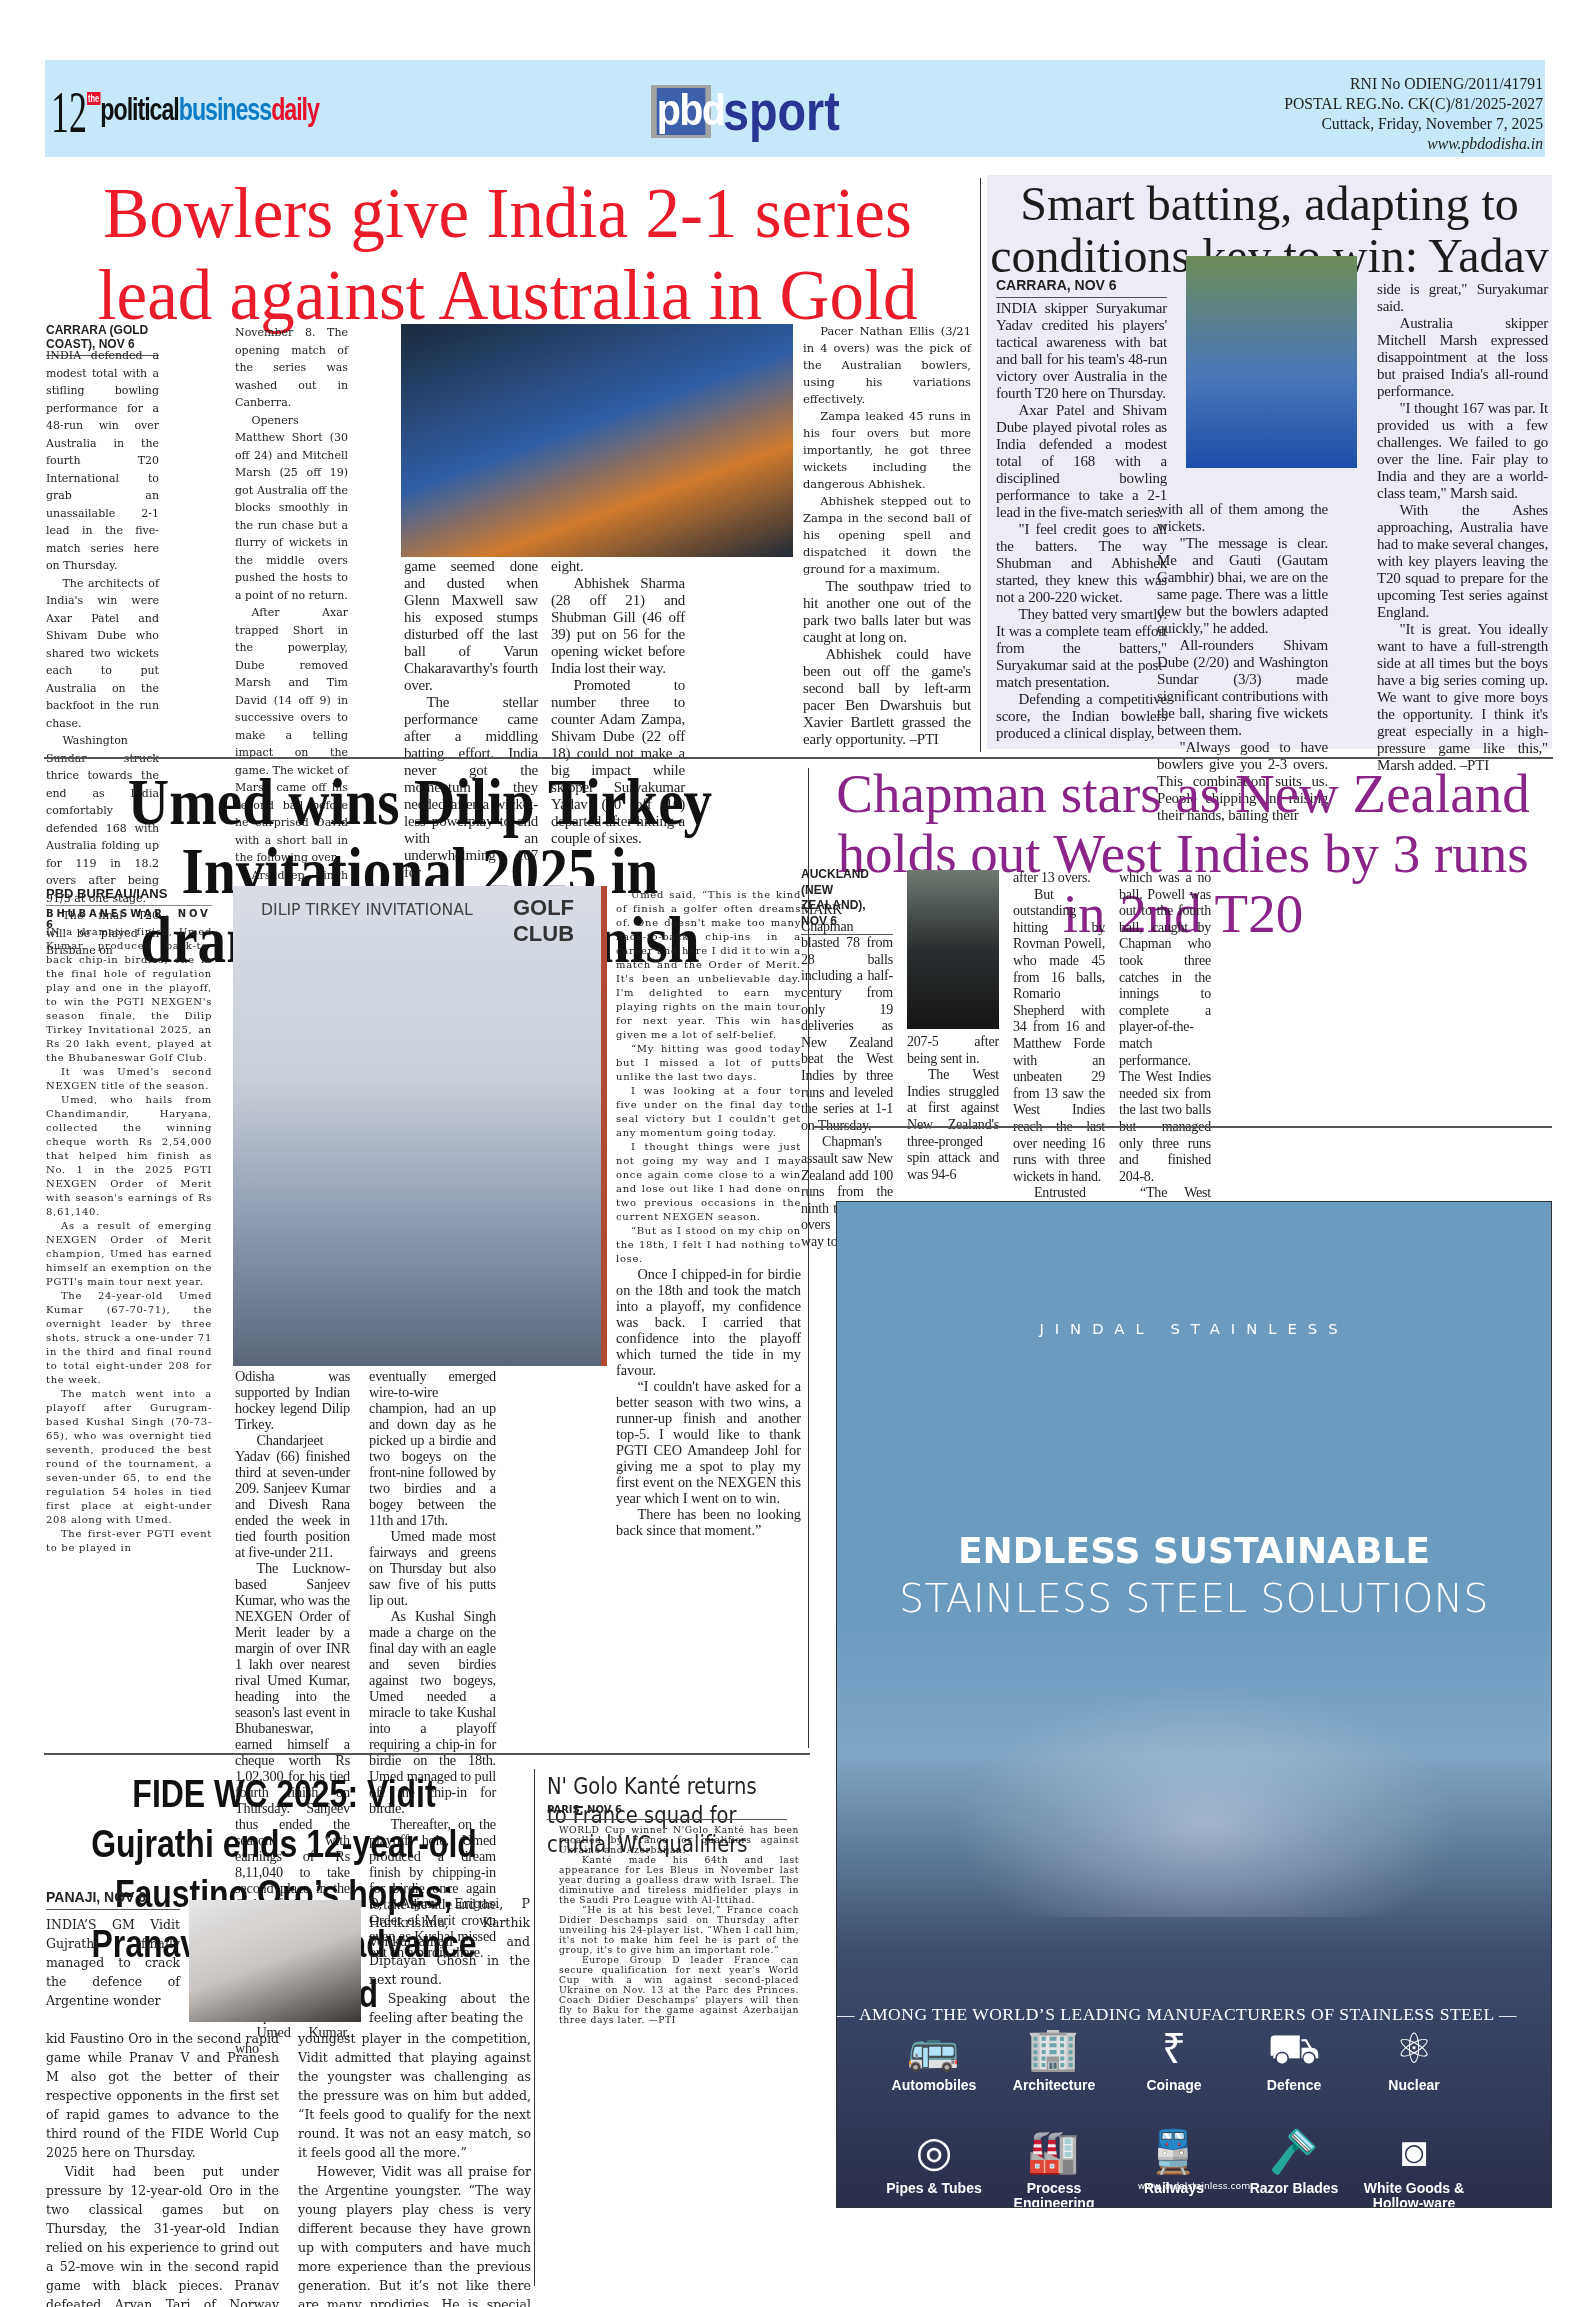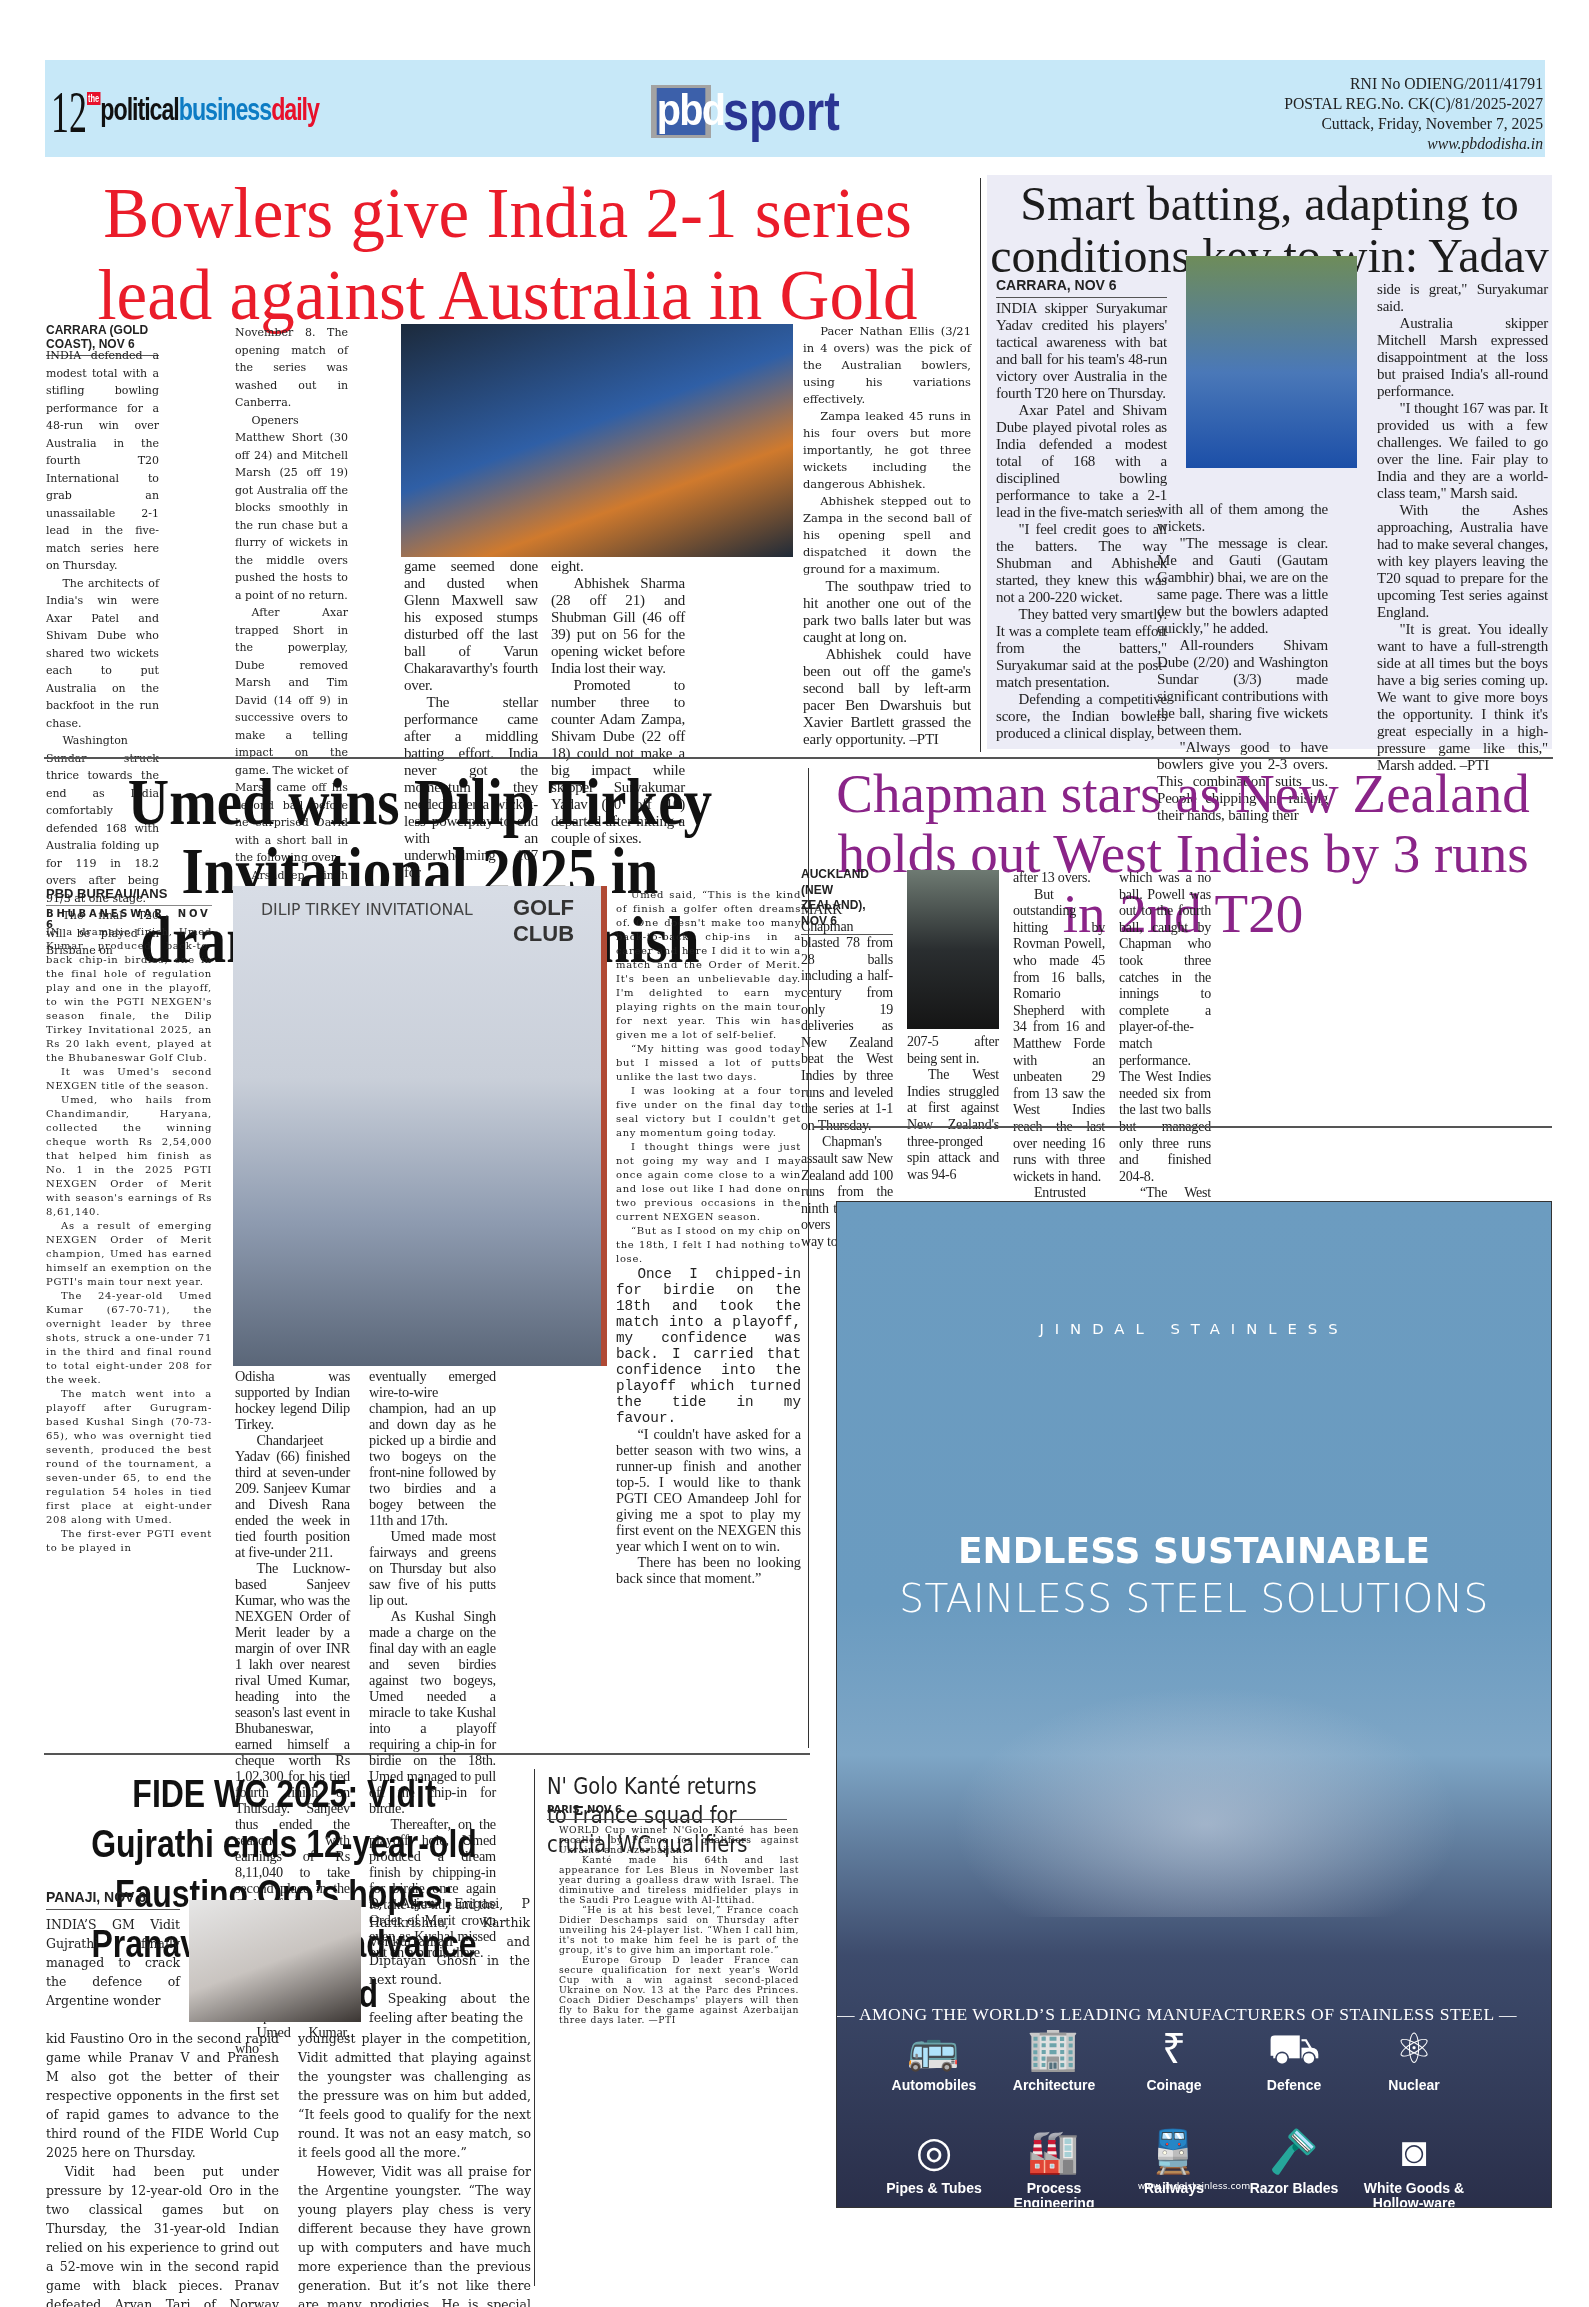--- a/index.html
+++ b/index.html
@@ -153,21 +153,21 @@
   <p>Umed made most fairways and greens on Thursday but also saw five of his putts lip out.</p>
   <p>As Kushal Singh made a charge on the final day with an eagle and seven birdies against two bogeys, Umed needed a miracle to take Kushal into a playoff requiring a chip-in for birdie on the 18th. Umed managed to pull off the chip-in for birdie.</p>
   <p>Thereafter, on the playoff hole, Umed produced a dream finish by chipping-in for birdie once again to take the title and the Order of Merit crown even as Kushal missed out on a birdie there.</p>
 </div>
 <div class="abs wide" style="left:616px;top:888px;width:185px;font-size:10px;line-height:14px;letter-spacing:0.7px;">
   <p style="text-indent:1.5em">Umed said, “This is the kind of finish a golfer often dreams of. One doesn't make too many back-to-back chip-ins in a career and here I did it to win a match and the Order of Merit. It's been an unbelievable day. I'm delighted to earn my playing rights on the main tour for next year. This win has given me a lot of self-belief.</p>
   <p style="text-indent:1.5em">“My hitting was good today but I missed a lot of putts unlike the last two days.</p>
   <p style="text-indent:1.5em">I was looking at a four to five under on the final day to seal victory but I couldn't get any momentum going today.</p>
   <p style="text-indent:1.5em">I thought things were just not going my way and I may once again come close to a win and lose out like I had done on two previous occasions in the current NEXGEN season.</p>
   <p style="text-indent:1.5em">“But as I stood on my chip on the 18th, I felt I had nothing to lose.</p>
-  <p class="cond" style="text-indent:1.5em;letter-spacing:0;font-size:14.3px;line-height:16px;font-family:Liberation Mono, monospace;">Once I chipped-in for birdie on the 18th and took the match into a playoff, my confidence was back. I carried that confidence into the playoff which turned the tide in my favour.</p>
+  <p class="cond" style="text-indent:1.5em;letter-spacing:0;font-size:14.3px;line-height:16px;">Once I chipped-in for birdie on the 18th and took the match into a playoff, my confidence was back. I carried that confidence into the playoff which turned the tide in my favour.</p>
   <p class="cond" style="text-indent:1.5em;letter-spacing:0;font-size:14.3px;line-height:16px;">“I couldn't have asked for a better season with two wins, a runner-up finish and another top-5. I would like to thank PGTI CEO Amandeep Johl for giving me a spot to play my first event on the NEXGEN this year which I went on to win.</p>
   <p class="cond" style="text-indent:1.5em;letter-spacing:0;font-size:14.3px;line-height:16px;">There has been no looking back since that moment.”</p>
 </div>
 
 <div class="abs h4" style="left:814px;top:764px;width:738px;">Chapman stars as New Zealand holds out West Indies by 3 runs in 2nd T20</div>
 <div class="abs dateline" style="left:801px;top:867px;width:92px;font-size:12px;line-height:15.7px;">AUCKLAND (NEW ZEALAND), NOV 6</div>
 <div class="abs col cond" style="left:801px;top:902px;width:92px;font-size:14px;line-height:16.6px;">
   <p class="first">MARK Chapman blasted 78 from 28 balls including a half-century from only 19 deliveries as New Zealand beat the West Indies by three runs and leveled the series at 1-1 on Thursday.</p>
   <p>Chapman's assault saw New Zealand add 100 runs from the ninth to the 16th overs on the way to</p>
 </div>

